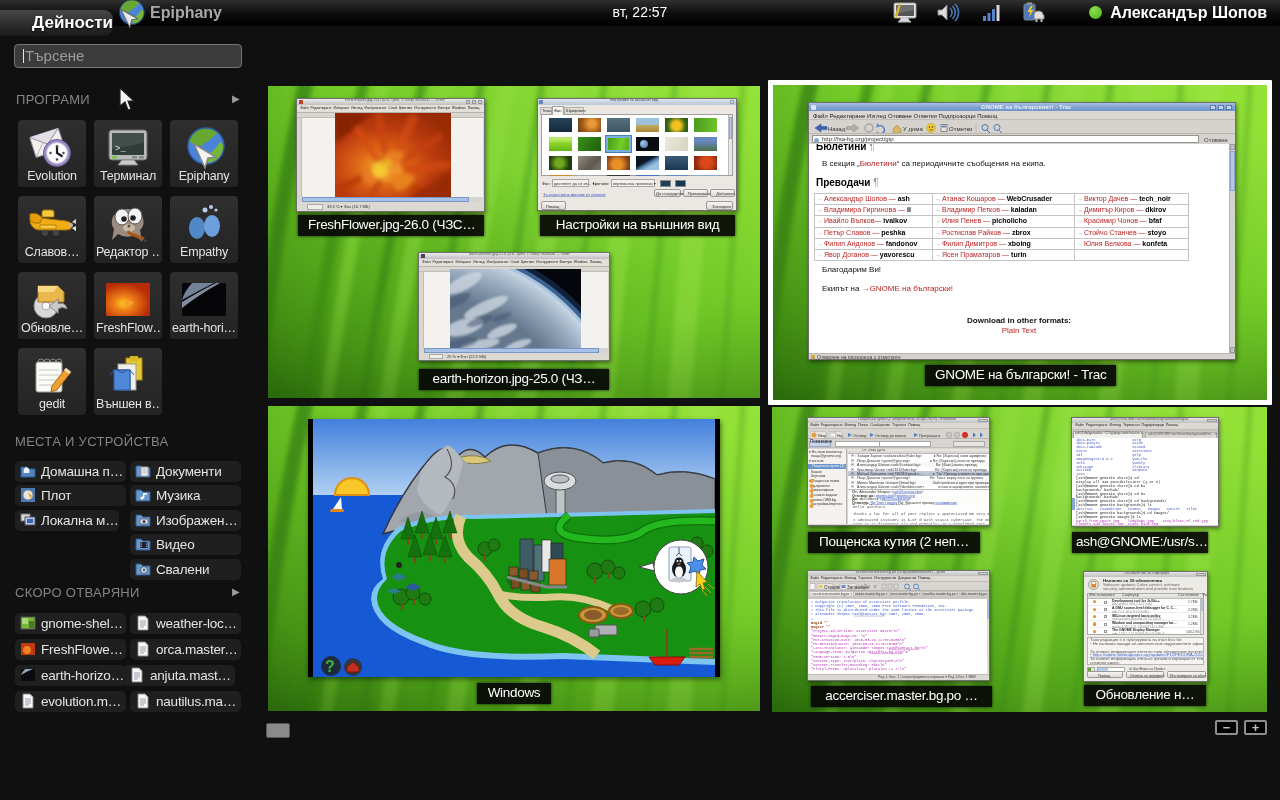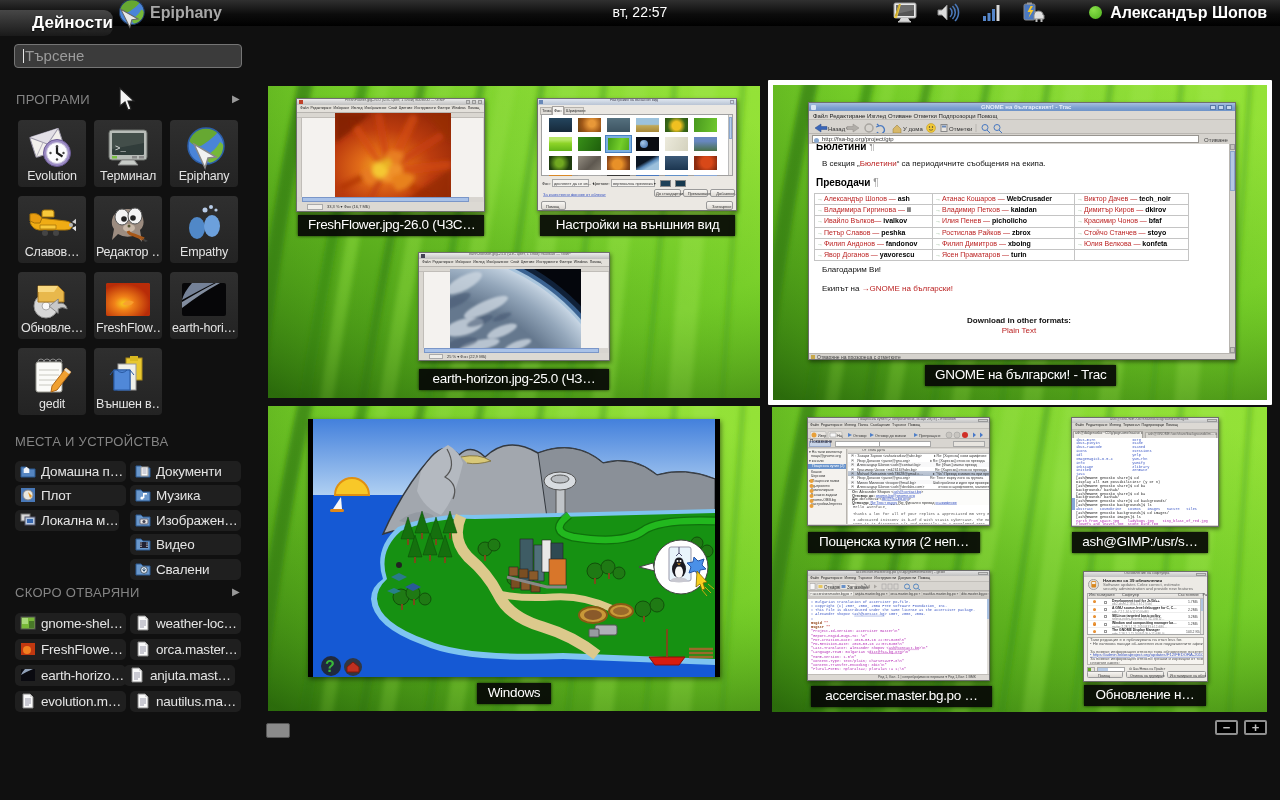--- a/index.html
+++ b/index.html
@@ -1134,19 +1134,19 @@
  </div>
 </div>
 </div>
 
 <div class="pill" style="left:298px;top:215px;width:186px">FreshFlower.jpg-26.0 (ЧЗС…</div>
 <div class="pill" style="left:540px;top:215px;width:195px">Настройки на външния вид</div>
 <div class="pill" style="left:419px;top:369px;width:190px">earth-horizon.jpg-25.0 (ЧЗ…</div>
 <div class="pill" style="left:925px;top:365px;width:191px">GNOME на български! - Trac</div>
 <div class="pill" style="left:477px;top:683px;width:74px">Windows</div>
 <div class="pill" style="left:808px;top:532px;width:172px">Пощенска кутия (2 неп…</div>
-<div class="pill" style="left:1072px;top:532px;width:136px;padding:0 4px">ash@GIMP:/usr/s…</div>
+<div class="pill" style="left:1072px;top:532px;width:136px;padding:0 4px">ash@GNOME:/usr/s…</div>
 <div class="pill" style="left:811px;top:686px;width:181px">accerciser.master.bg.po …</div>
 <div class="pill" style="left:1084px;top:685px;width:122px">Обновление н…</div>
 
 <div id="wsind" class="abs"></div>
 <div class="zbtn" style="left:1215px">−</div>
 <div class="zbtn" style="left:1244px">+</div>
 
 </body></html>

